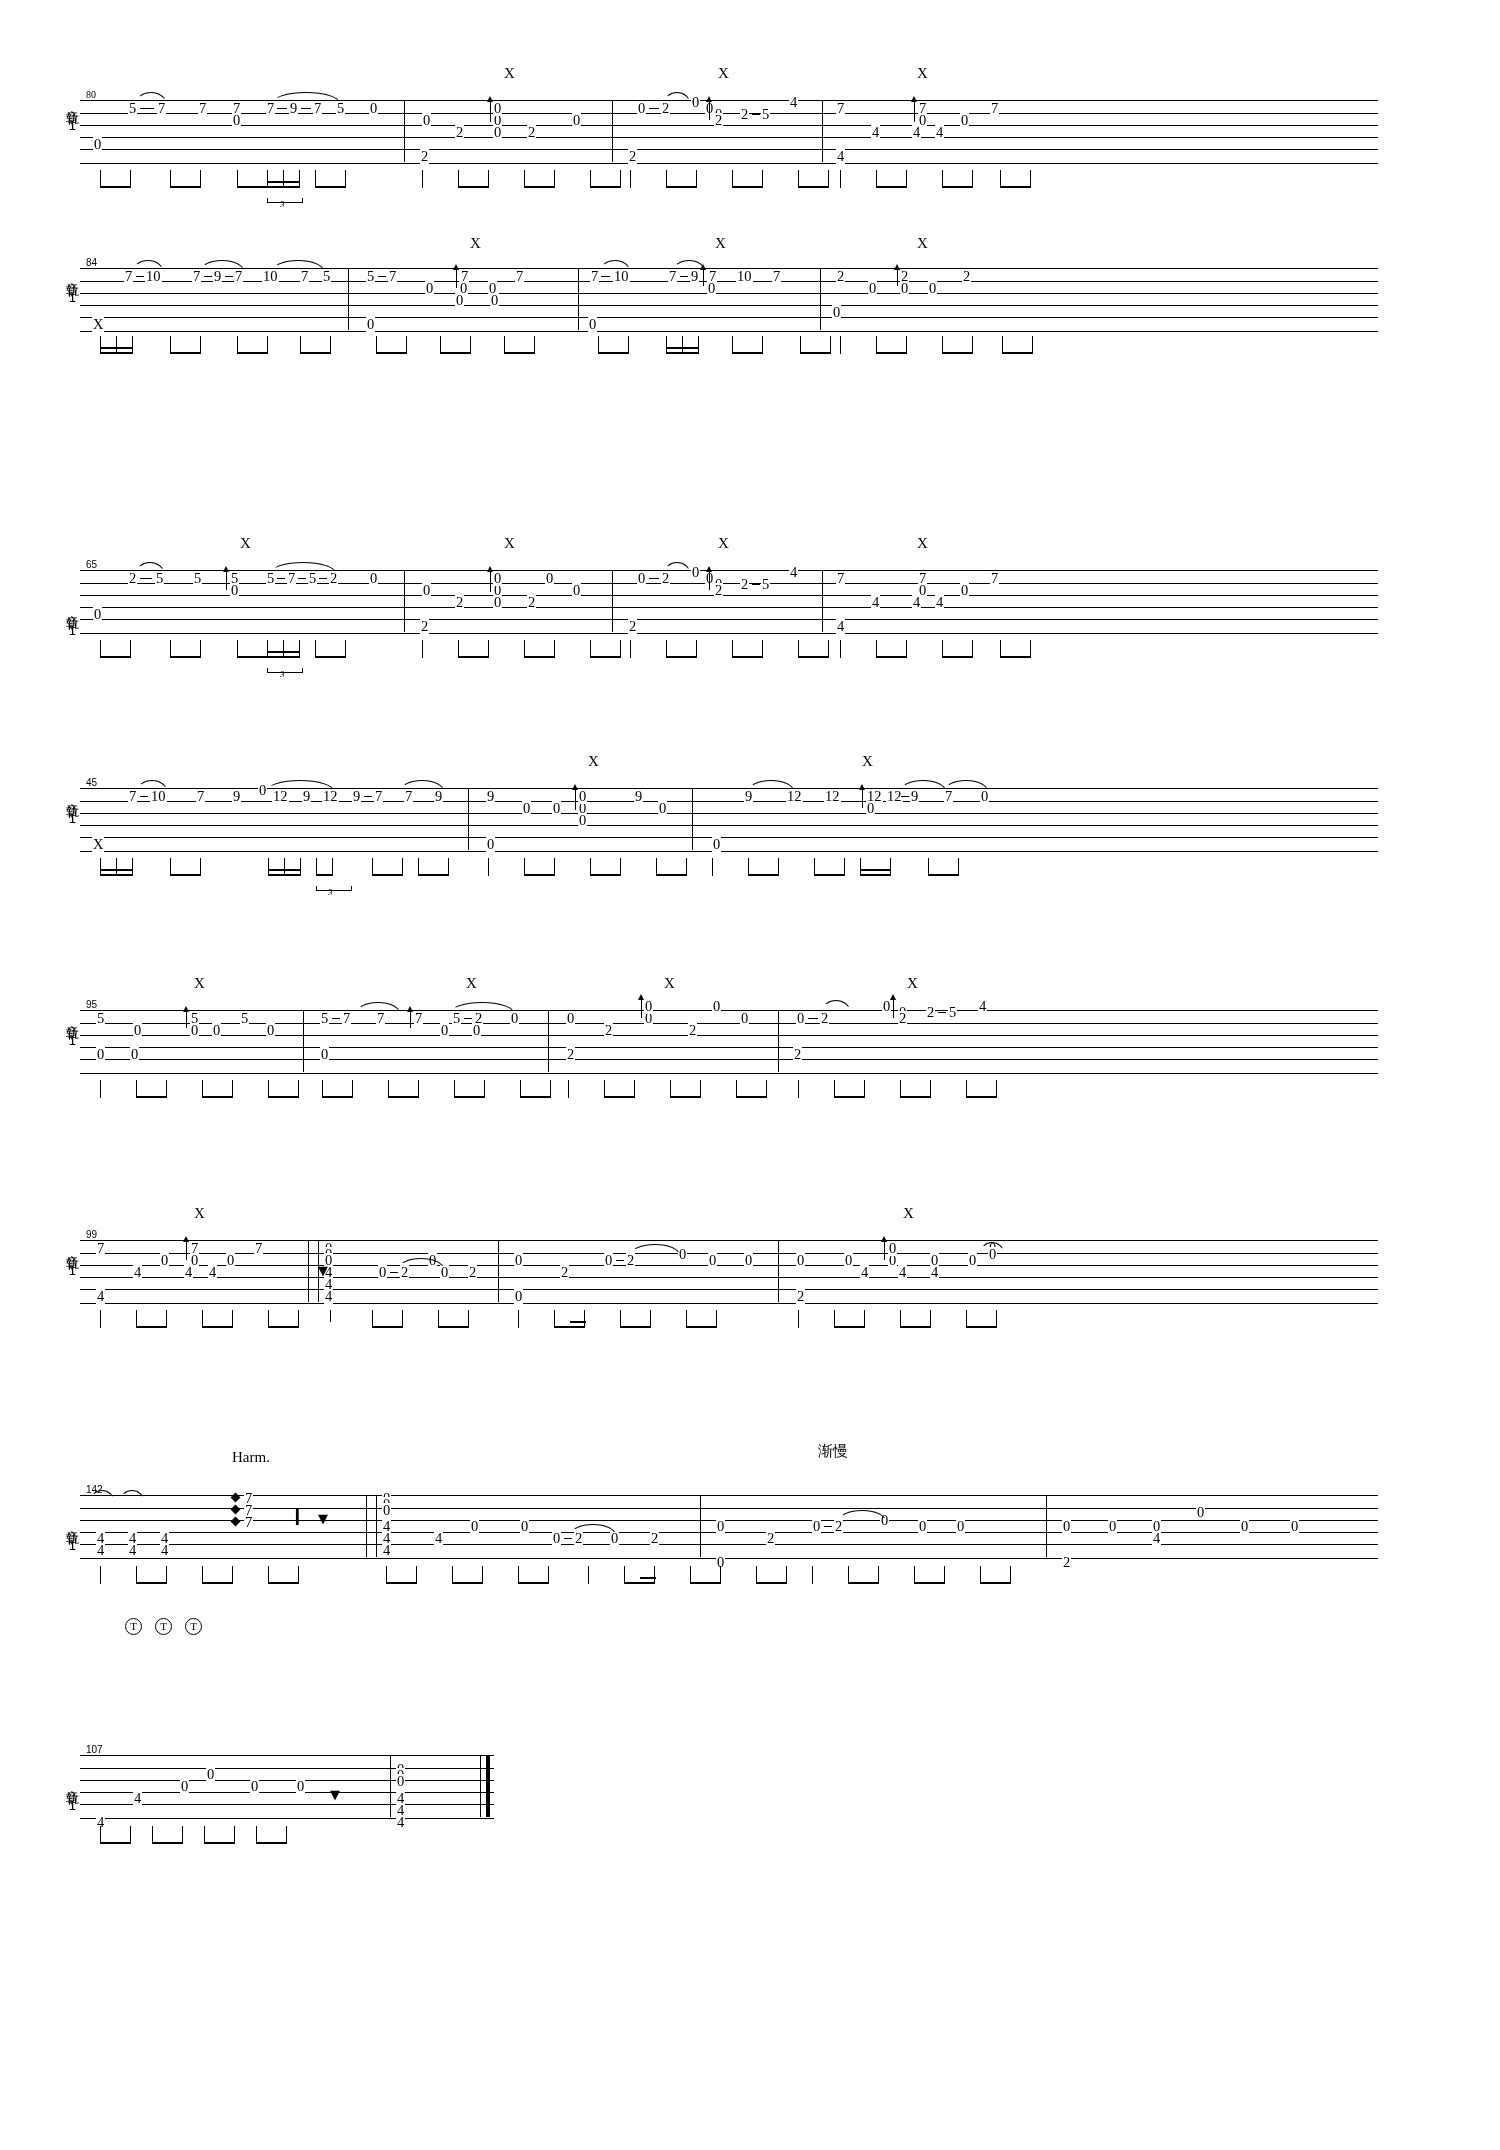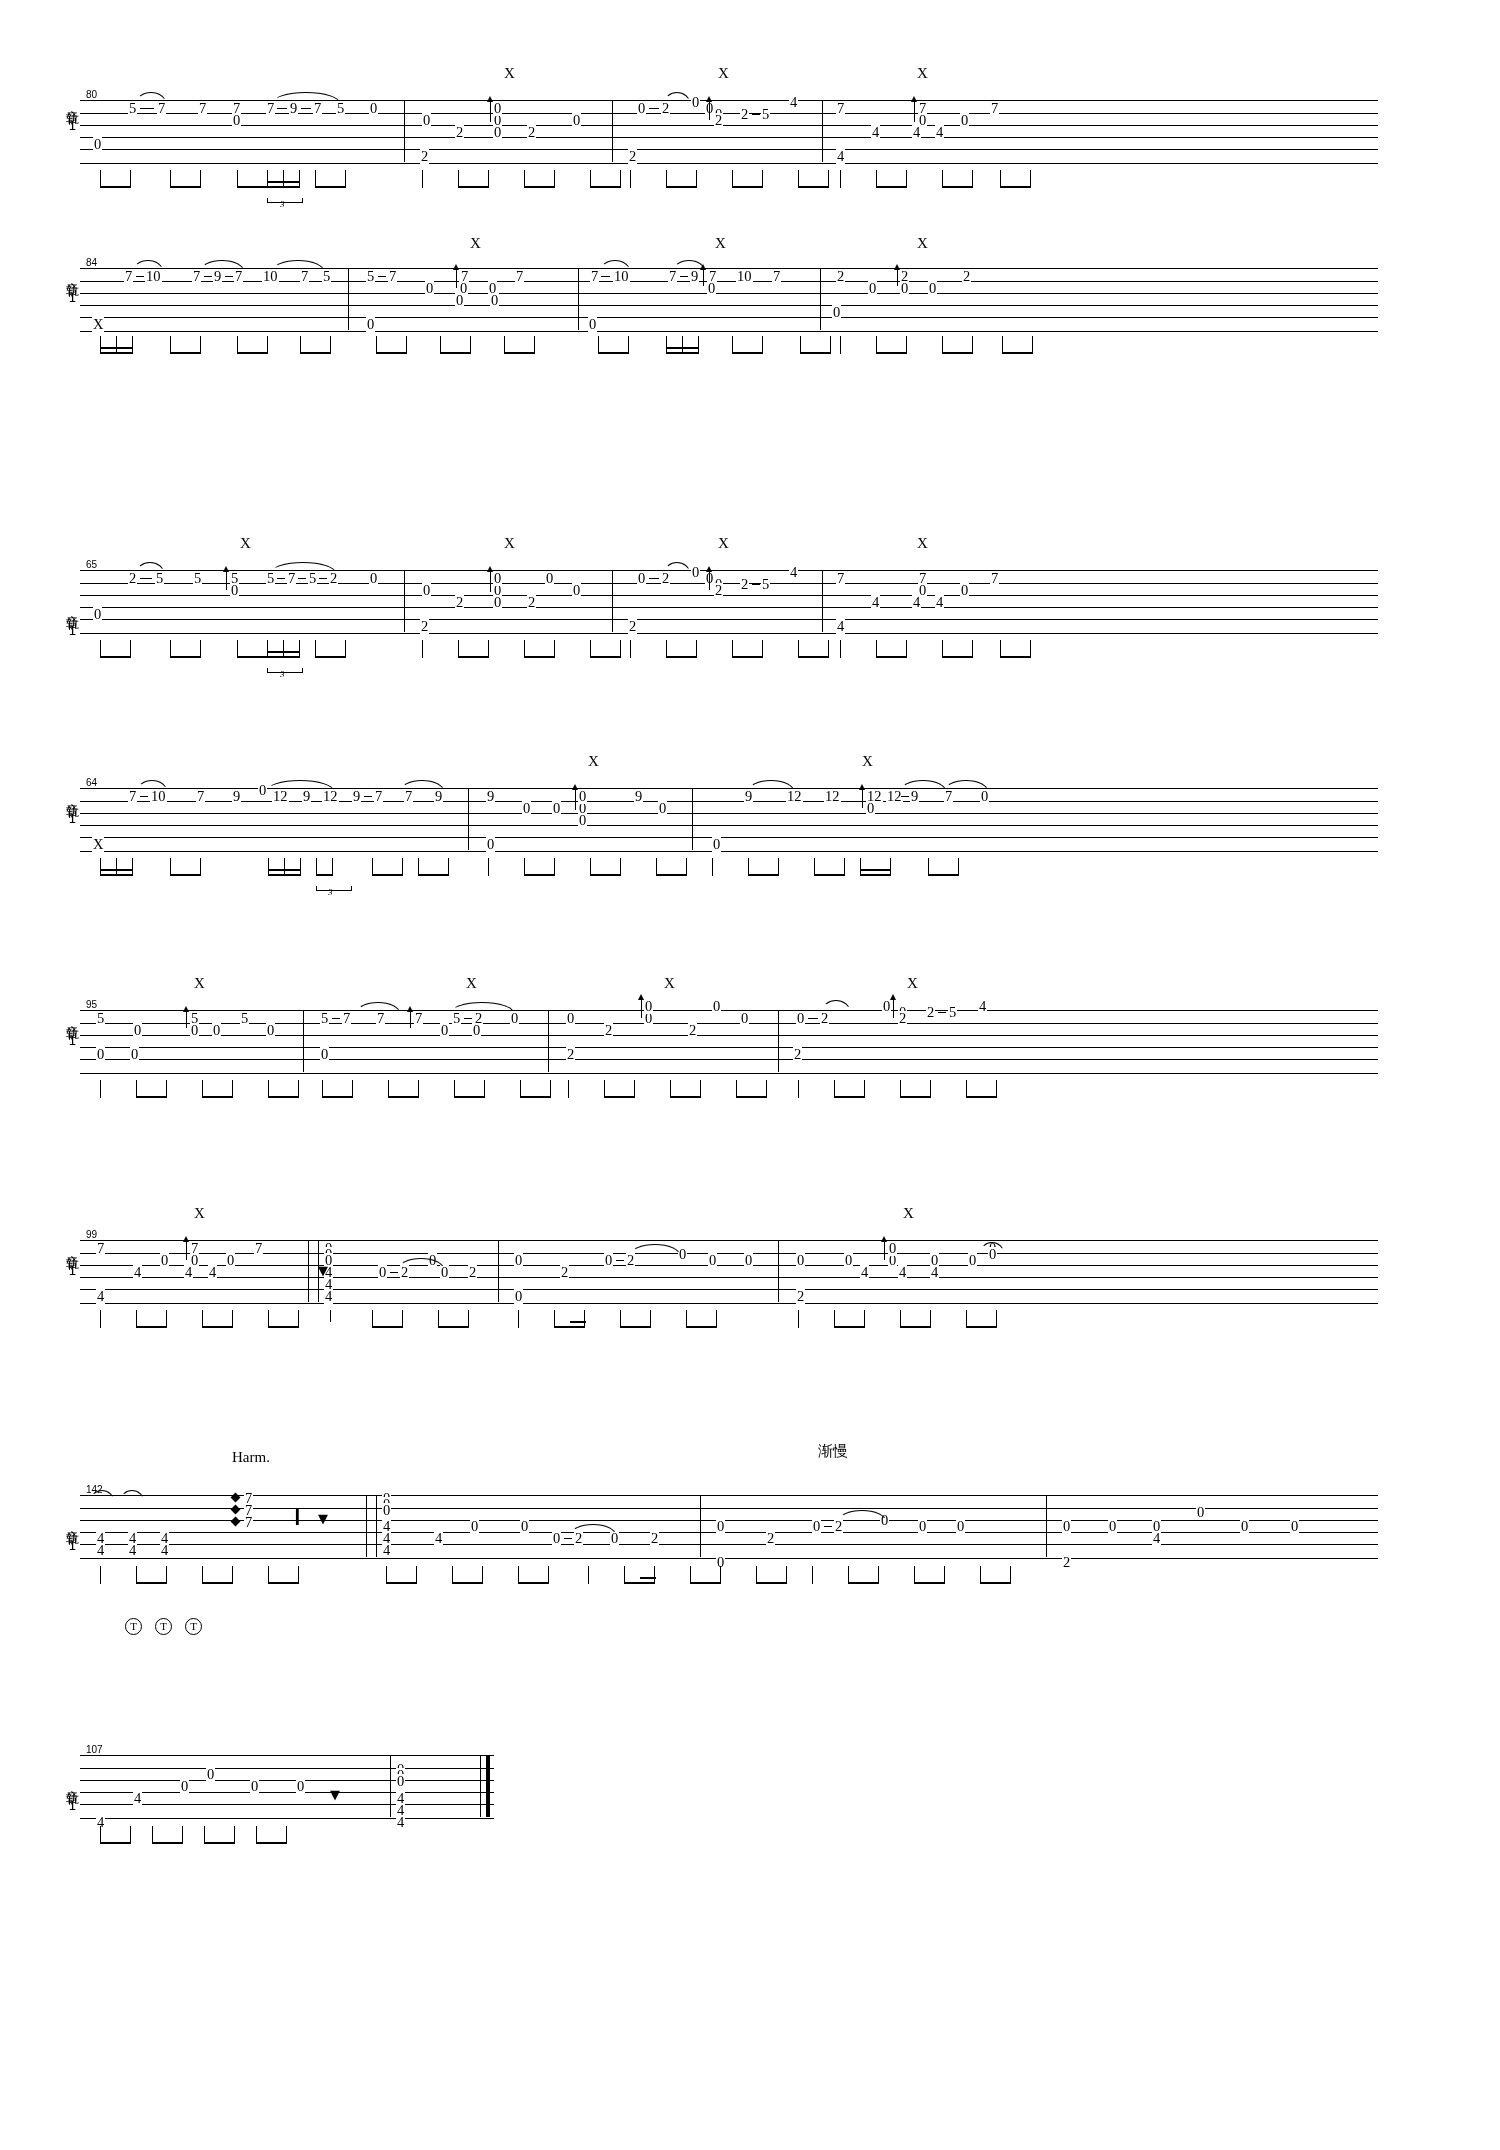--- a/index.html
+++ b/index.html
@@ -180,21 +180,21 @@
     font-size: 17px;
   }
 </style>
 </head>
 <body>
 
 <div class="page">
 
   <div class="system">
     <div class="track-label" style="top:100px;">音轨 1</div>
-    <div class="measnum" style="left:86px; top:90px;">80</div>
+    <div class="measnum" style="left:86px; top:90px;font-family:Liberation Serif, serif;">80</div>
 
     <div class="staff" style="left:80px; top:100px; width:1298px; height:62px;">
       <div class="staff-lines">
         <div class="sline" style="top:12px;"></div>
         <div class="sline" style="top:24px;"></div>
         <div class="sline" style="top:36px;"></div>
         <div class="sline" style="top:48px;"></div>
       </div>
     </div>
     <div class="barline" style="left:404px; top:100px; height:62px;"></div>
@@ -577,21 +577,21 @@
       <div class="stem" style="left:872px; top:0; height:18px;"></div>
       <div class="beam" style="left:842px; top:16px; width:31px;"></div>
       <div class="stem" style="left:900px; top:0; height:18px;"></div>
       <div class="stem" style="left:930px; top:0; height:18px;"></div>
       <div class="beam" style="left:900px; top:16px; width:31px;"></div>
     </div>
   </div>
 
   <div class="system">
     <div class="track-label" style="top:793px;">音轨 1</div>
-    <div class="measnum" style="left:86px; top:778px;">64</div>
+    <div class="measnum" style="left:86px; top:778px;">45</div>
 
     <div class="staff" style="left:80px; top:788px; width:1298px; height:62px;">
       <div class="staff-lines">
           <div class="sline" style="top:12px;"></div>
           <div class="sline" style="top:24px;"></div>
           <div class="sline" style="top:36px;"></div>
           <div class="sline" style="top:48px;"></div>
         </div>
     </div>
     <div class="barline" style="left:468px; top:788px; height:62px;"></div>

